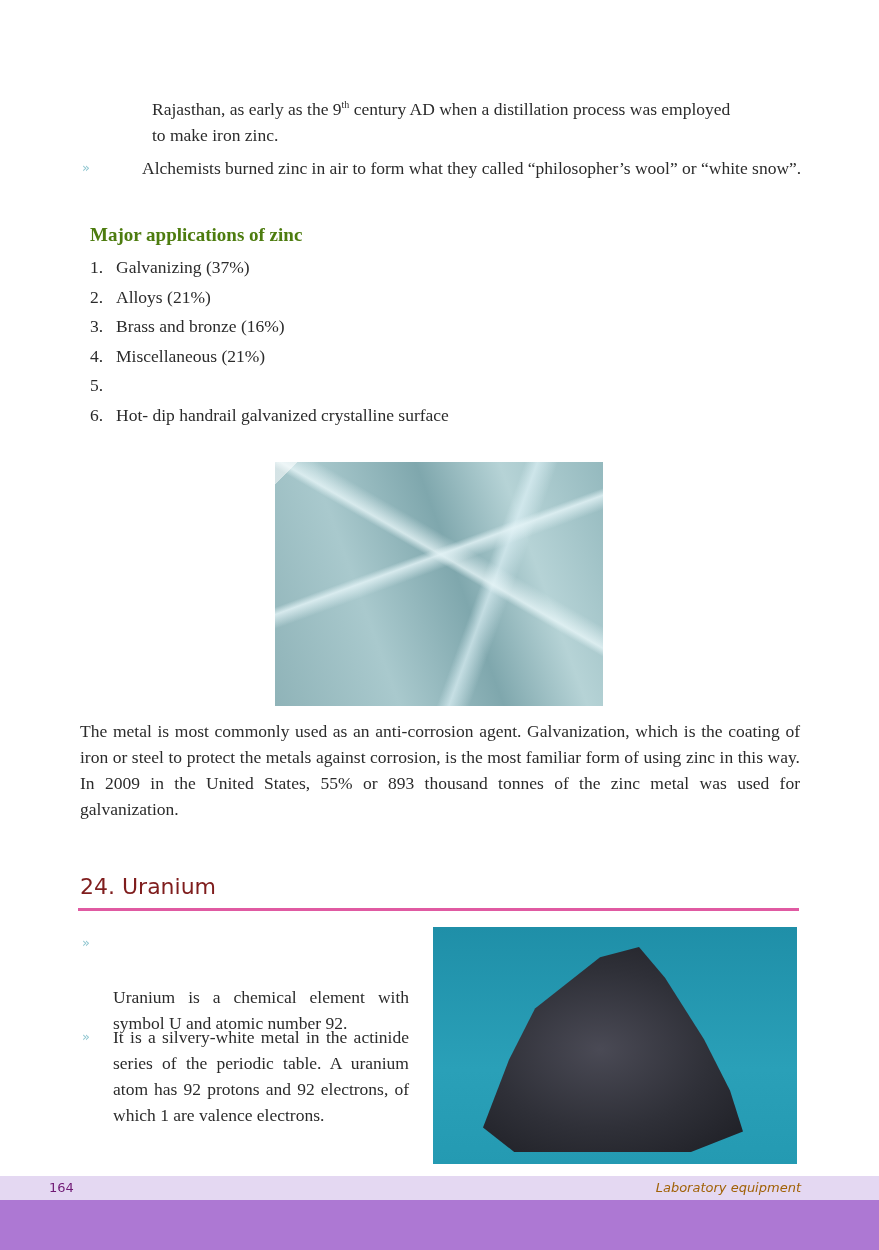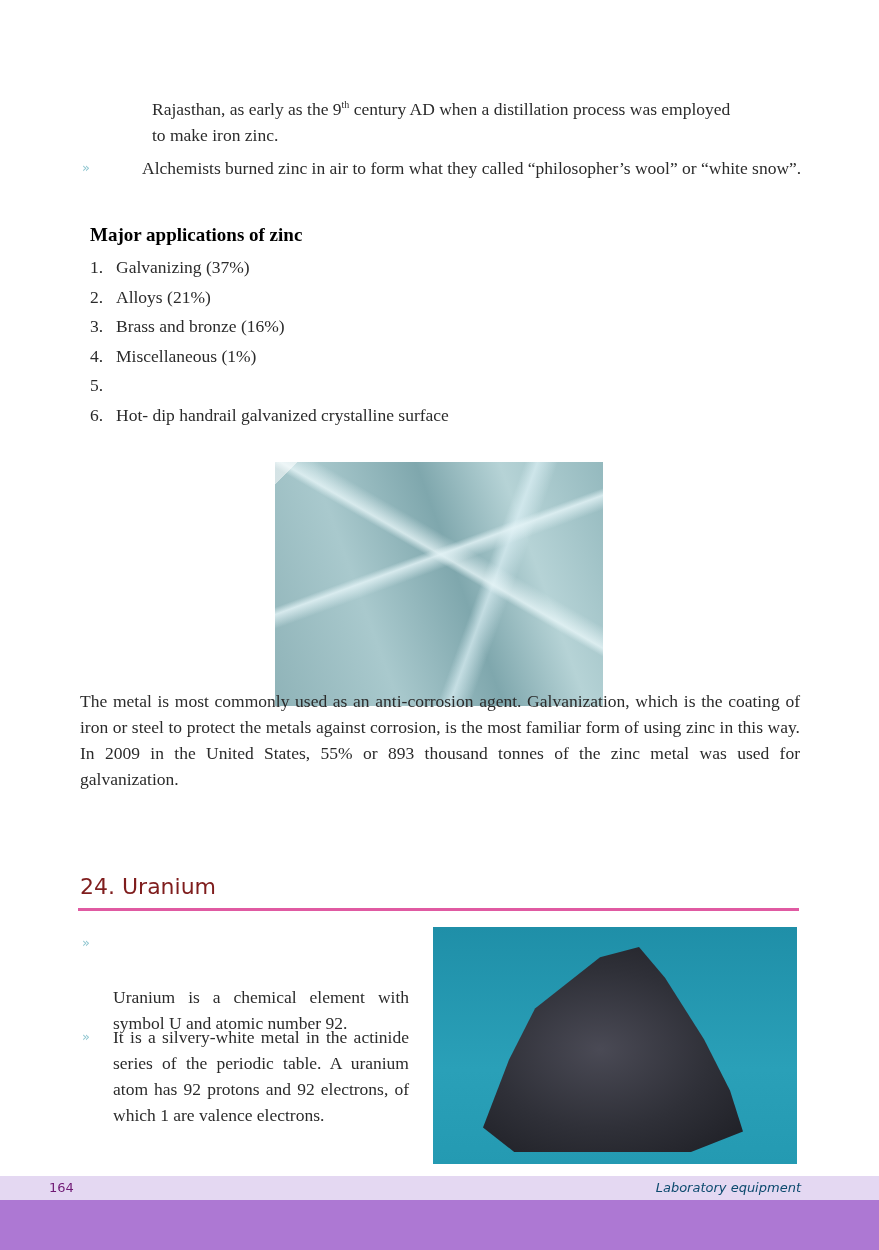--- a/index.html
+++ b/index.html
@@ -1,30 +1,30 @@
 <!DOCTYPE html>
 <html><head>
 <meta charset="utf-8">
 <style>
   html, body { margin:0; padding:0; }
   body { width:879px; height:1250px; background:#ffffff; position:relative; overflow:hidden;
          font-family:"Liberation Serif", "DejaVu Serif", serif; color:#2b2b2b; }
   .p { position:absolute; font-size:17.5px; line-height:26px; }
   .body-text { text-align:justify; }
   .bullet { position:absolute; color:#8fc6d0; font-size:13px; font-family:"DejaVu Sans", sans-serif; }
-  .heading { position:absolute; left:90px; top:224px; font-size:19px; font-weight:bold; color:#000000; }
+  .heading { position:absolute; left:90px; top:224px; font-size:19px; font-weight:bold; color:#4d7c0f; }
   .list { position:absolute; left:90px; top:257px; margin:0; padding:0; list-style:none; }
   .list li { height:29.5px; font-size:17.5px; display:flex; }
   .list .num { width:26px; }
   .sec-title { position:absolute; left:80px; top:874px; font-family:"DejaVu Sans", sans-serif; font-size:22px; color:#7f1d1d; }
   .sec-rule { position:absolute; left:78px; top:908px; width:721px; height:3px; background:#e05aa2; }
   .footer-band { position:absolute; left:0; top:1176px; width:879px; height:24px; background:#e4d8f2; }
   .footer-purple { position:absolute; left:0; top:1200px; width:879px; height:50px; background:#ad78d3; }
   .page-num { position:absolute; left:49px; top:1180px; font-family:"DejaVu Sans", sans-serif; font-size:13px; color:#701a75; }
-  .footer-title { position:absolute; right:78px; top:1180px; font-family:"DejaVu Sans", sans-serif; font-size:13px; font-style:italic; color:#0c4a6e; }
+  .footer-title { position:absolute; right:78px; top:1180px; font-family:"DejaVu Sans", sans-serif; font-size:13px; font-style:italic; color:#a16207; }
   .img { position:absolute; }
   #zinc-img { left:275px; top:462px; width:328px; height:244px;
     background:
       linear-gradient(135deg, rgba(255,255,255,0.55) 0 4%, transparent 4% 100%),
       linear-gradient(160deg, transparent 40%, rgba(230,245,248,0.8) 42%, transparent 46%),
       linear-gradient(30deg, transparent 55%, rgba(235,248,250,0.75) 57%, transparent 62%),
       linear-gradient(110deg, transparent 60%, rgba(220,240,245,0.7) 63%, transparent 68%),
       linear-gradient(70deg, #8fb3b8 0%, #a9c9cd 30%, #7fa7ad 55%, #b6d3d6 75%, #94b9be 100%); }
   #uranium-img { left:433px; top:927px; width:364px; height:237px;
     background: linear-gradient(180deg, #1f8fa8 0%, #2aa0b8 60%, #249ab2 100%); overflow:hidden; }
@@ -53,34 +53,34 @@
   <li>
       <span class="num">2.</span>
       <span>Alloys (21%)</span>
     </li>
   <li>
       <span class="num">3.</span>
       <span>Brass and bronze (16%)</span>
     </li>
   <li>
       <span class="num">4.</span>
-      <span>Miscellaneous (1%)</span>
+      <span>Miscellaneous (21%)</span>
     </li>
   <li>
       <span class="num">5.</span>
     </li>
   <li>
       <span class="num">6.</span>
       <span>Hot- dip handrail galvanized crystalline surface</span>
     </li>
 </ul>
 
 <div class="img" id="zinc-img"></div>
 
-<div class="p body-text" style="left:80px; top:688px; width:720px;">The metal is most commonly used as an anti-corrosion agent. Galvanization, which is the coating of iron or steel to protect the metals against corrosion, is the most familiar form of using zinc in this way. In 2009 in the United States, 55% or 893 thousand tonnes of the zinc metal was used for galvanization.</div>
+<div class="p body-text" style="left:80px; top:718px; width:720px;">The metal is most commonly used as an anti-corrosion agent. Galvanization, which is the coating of iron or steel to protect the metals against corrosion, is the most familiar form of using zinc in this way. In 2009 in the United States, 55% or 893 thousand tonnes of the zinc metal was used for galvanization.</div>
 
 <div class="sec-title">24. Uranium</div>
 <div class="sec-rule"></div>
 
 <span class="bullet" style="left:82px; top:935px;">»</span>
 <div class="p body-text" style="left:113px; top:984px; width:296px;">Uranium is a chemical element with symbol U and atomic number 92.</div>
 
 <span class="bullet" style="left:82px; top:1029px;">»</span>
 <div class="p body-text" style="left:113px; top:1024px; width:296px;">It is a silvery-white metal in the actinide series of the periodic table. A uranium atom has 92 protons and 92 electrons, of which 1 are valence electrons.</div>
 

